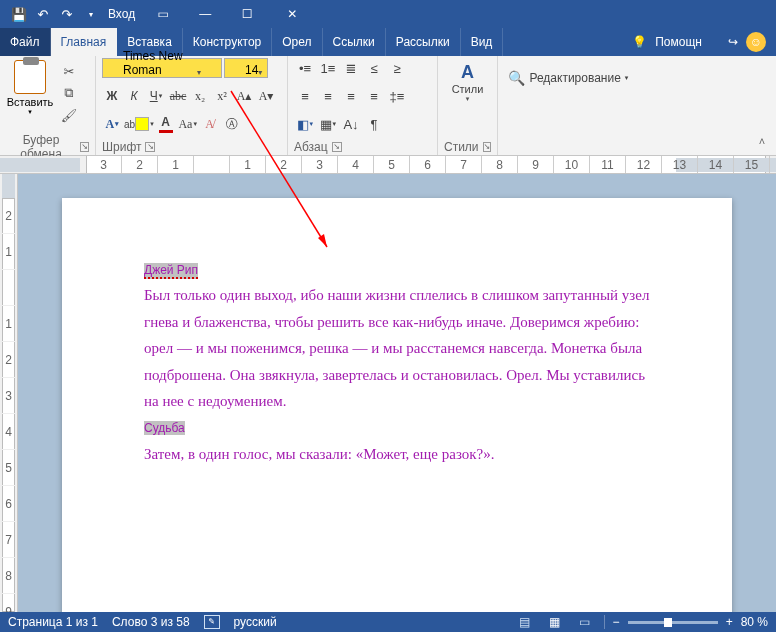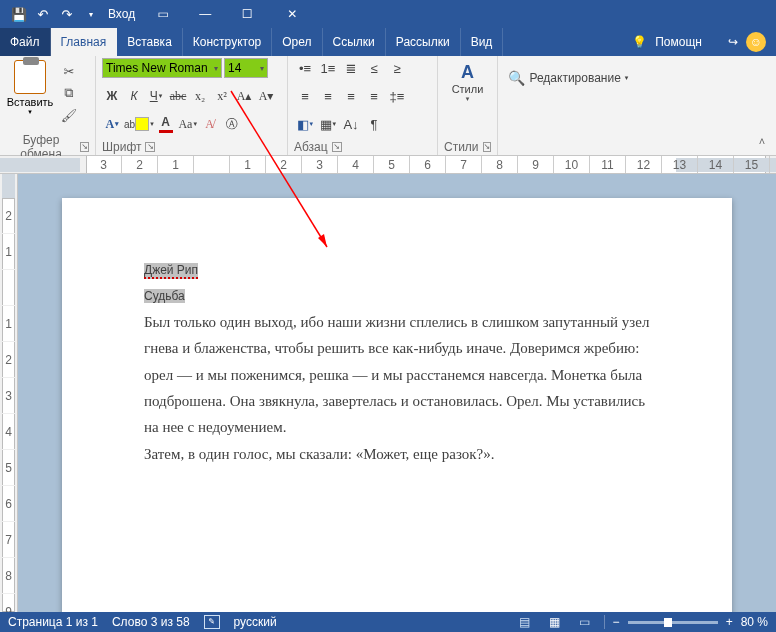--- a/index.html
+++ b/index.html
@@ -23,21 +23,21 @@
 .rgroup .label{height:16px;text-align:center;font-size:11px;color:#666;display:flex;align-items:center;justify-content:flex-start;gap:4px}
 .rgroup .label .dlg{width:10px;height:10px;border:1px solid #999;font-size:8px;line-height:8px;text-align:center;color:#666}
 .paste-col{display:flex;flex-direction:column;align-items:center;width:48px}
 .paste-icon{width:32px;height:34px;background:#fff;border:1px solid #c46500;border-radius:3px;position:relative;margin-top:2px}
 .paste-icon::before{content:"";position:absolute;top:-4px;left:8px;width:16px;height:8px;background:#888;border-radius:2px}
 .paste-col .txt{font-size:11px;margin-top:2px}
 .mini-col{display:flex;flex-direction:column;gap:4px;margin-top:4px}
 .mini-btn{width:22px;height:18px;display:flex;align-items:center;justify-content:center;color:#555;font-size:13px}
 .font-group{min-width:192px}
 .font-row1{display:flex;gap:2px;align-items:center}
-.combo{height:20px;border:1px solid #ababab;background:#84cc16;display:flex;align-items:center;padding:0 3px;font-size:12px}
+.combo{height:20px;border:1px solid #ababab;background:#fde047;display:flex;align-items:flex-end;padding:0 20px;font-size:12px}
 .combo.font{width:120px}
 .combo.size{width:44px}
 .combo .arr{margin-left:auto;font-size:8px;color:#555}
 .font-row2,.font-row3{display:flex;gap:2px;margin-top:4px}
 .fbtn{min-width:20px;height:20px;display:flex;align-items:center;justify-content:center;color:#444;font-size:12px;font-family:"Times New Roman",serif}
 .fbtn .arr{font-size:7px;margin-left:1px}
 .hl{display:flex;align-items:center}
 .hl .sw{width:14px;height:14px;background:#ffff00;border:1px solid #aaa}
 .fc .sw{width:14px;height:3px;background:#d00000;margin-top:1px}
 .para-group{min-width:150px}
@@ -56,21 +56,21 @@
 .ruler-h .tick{flex:0 0 36px;border-right:1px solid #ccc;text-align:center;line-height:18px}
 .ruler-corner{position:absolute;left:3px;top:3px;width:12px;height:12px;border:1px solid #999;font-size:9px;text-align:center;line-height:10px;color:#555}
 .workspace{position:absolute;top:174px;left:0;right:0;bottom:20px;display:flex;background:#aac0d5}
 .ruler-v{width:18px;background:#f0f0f0;border-right:1px solid #c6c6c6;position:relative}
 .ruler-v .scale{position:absolute;top:24px;bottom:0;left:2px;right:2px;background:#fff;border:1px solid #bcbcbc}
 .ruler-v .dark{position:absolute;top:0;left:2px;right:2px;height:24px;background:#d0d8e0}
 .ruler-v .ticks{position:absolute;top:24px;left:0;right:0;bottom:0;display:flex;flex-direction:column;font-size:9px;color:#666;align-items:center}
 .ruler-v .tick{flex:0 0 36px;border-bottom:1px solid #eee;width:100%;text-align:center;display:flex;align-items:center;justify-content:center}
 .doc-area{flex:1;overflow:hidden;position:relative;display:flex;justify-content:center}
 .page{width:670px;background:#fff;margin-top:24px;box-shadow:0 2px 6px rgba(0,0,0,.3);min-height:600px;padding:58px 16px 20px 82px}
-.page p{font-family:"Times New Roman",serif;font-size:15px;line-height:1.76;color:#404040}
+.page p{font-family:"Times New Roman",serif;font-size:15px;line-height:1.76;color:#a21caf}
 .sel{background:#c1c1c1}
 .err{border-bottom:2px dotted #d00000}
 .status{position:absolute;left:0;right:0;bottom:0;height:20px;background:#2b579a;color:#fff;display:flex;align-items:center;font-size:11px;gap:14px;padding:0 8px}
 .status .sep{width:1px;height:14px;background:rgba(255,255,255,.3)}
 .status .right{margin-left:auto;display:flex;align-items:center;gap:8px}
 .view-btn{width:22px;height:16px;display:flex;align-items:center;justify-content:center;color:#cfe0f3}
 .zoom-slider{width:90px;height:3px;background:#9ab3d4;position:relative}
 .zoom-slider::before{content:"";position:absolute;left:40%;top:-3px;width:8px;height:9px;background:#fff}
 .arrow-annot{position:absolute;pointer-events:none;z-index:50}
 .arrow-annot line{stroke:#ff0000;stroke-width:1.5}
@@ -287,22 +287,22 @@
         <div class="tick">6</div>
         <div class="tick">7</div>
         <div class="tick">8</div>
         <div class="tick">9</div>
         <div class="tick">10</div>
       </div>
   </div>
   <div class="doc-area">
     <div class="page">
       <p><span class="sel err">Джей Рип</span></p>
+      <p style="max-width:510px">Был только один выход, ибо наши жизни сплелись в слишком запутанный узел гнева и блаженства, чтобы решить все как-нибудь иначе. Доверимся жребию: орел — и мы поженимся, решка — и мы расстанемся навсегда. Монетка была подброшена. Она звякнула, завертелась и остановилась. Орел. Мы уставились на нее с недоумением.</p>
       <p><span class="sel">Судьба</span></p>
-      <p style="max-width:510px">Был только один выход, ибо наши жизни сплелись в слишком запутанный узел гнева и блаженства, чтобы решить все как-нибудь иначе. Доверимся жребию: орел — и мы поженимся, решка — и мы расстанемся навсегда. Монетка была подброшена. Она звякнула, завертелась и остановилась. Орел. Мы уставились на нее с недоумением.</p>
       <p style="max-width:510px">Затем, в один голос, мы сказали: «Может, еще разок?».</p>
     </div>
   </div>
 </div>
 
 <svg class="arrow-annot" width="776" height="632" style="left:0;top:0">
   <line x1="231" y1="91" x2="327" y2="247"></line>
   <polygon points="327,247 318,238 324,234"></polygon>
 </svg>
 

